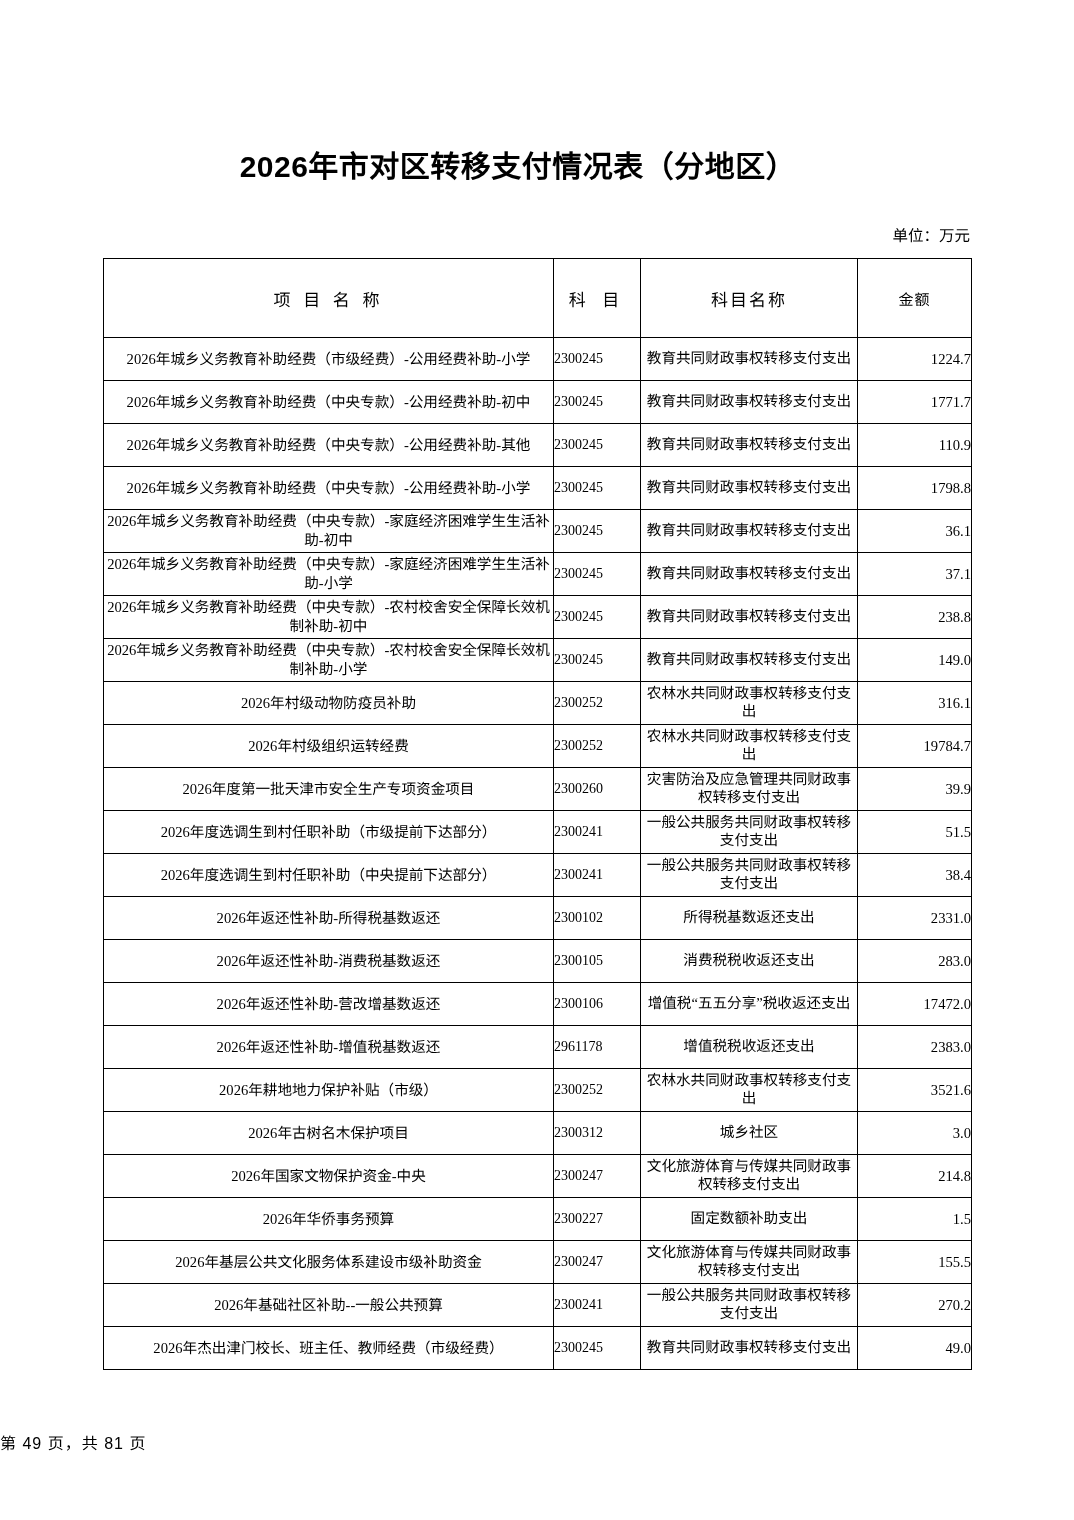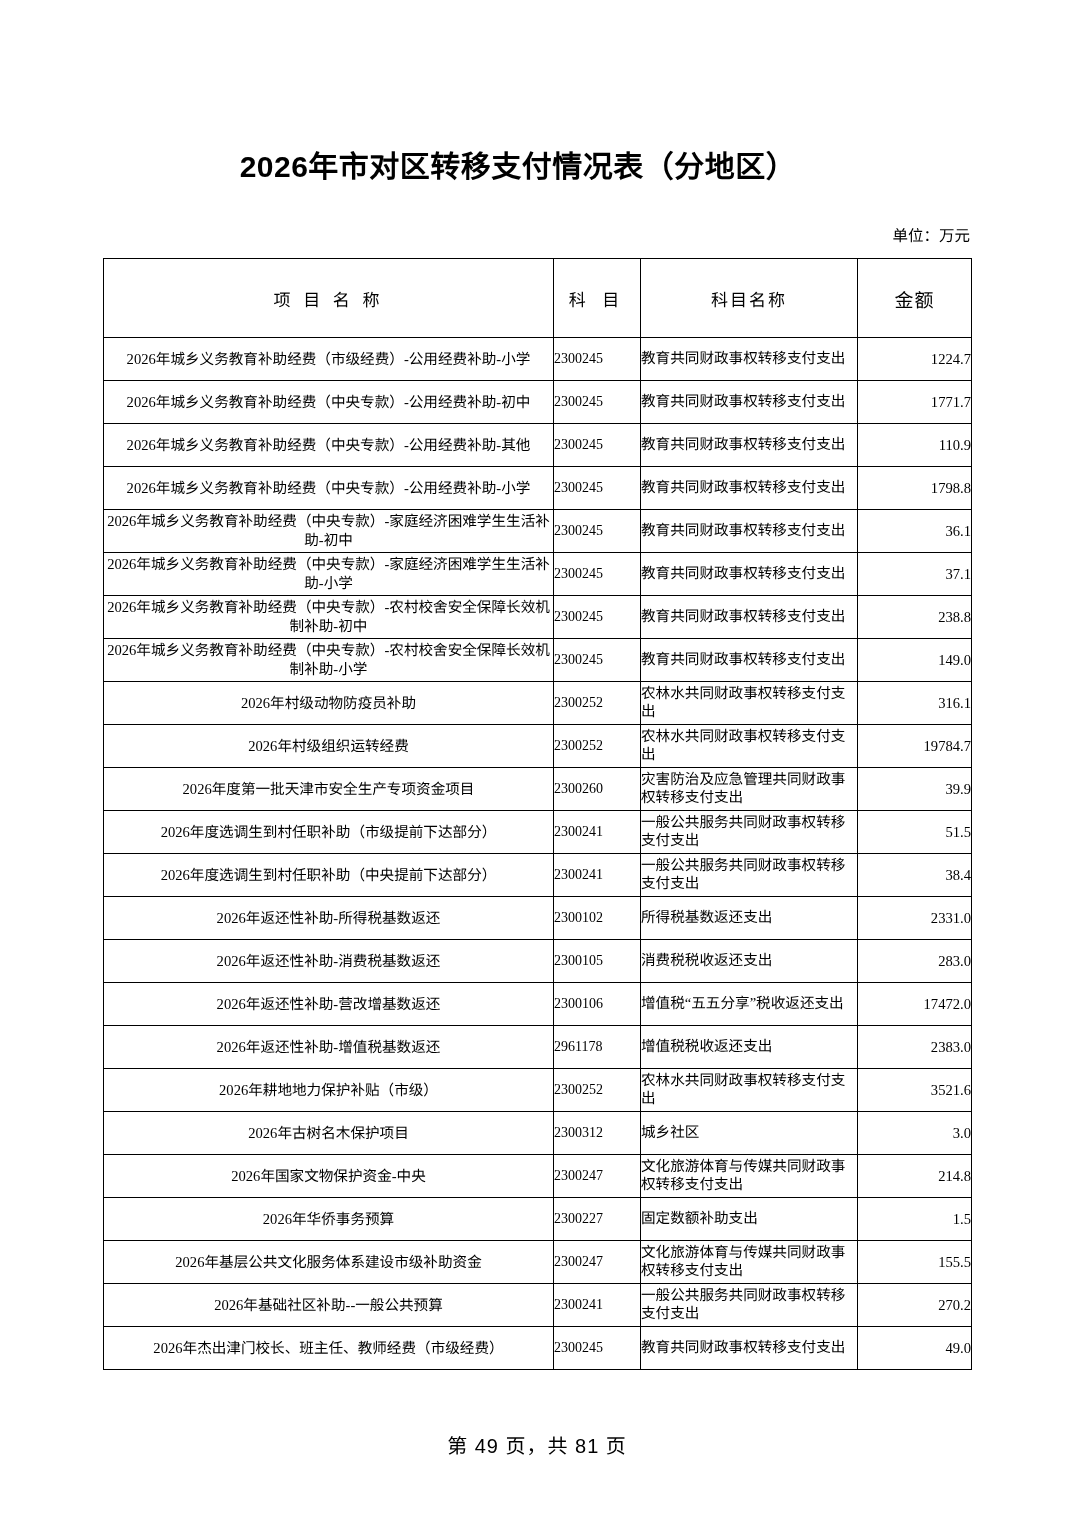--- a/index.html
+++ b/index.html
@@ -66,53 +66,53 @@
   thead th {
     height: 78px;
     text-align: center;
     font-size: 17px;
     letter-spacing: 2px;
     font-weight: 700;
     font-family: "Liberation Sans", "DejaVu Sans", sans-serif;
   }
   thead th.h-item { letter-spacing: 4px; }
   thead th.h-code { letter-spacing: 6px; }
-  thead th.h-amount { font-size: 19px; letter-spacing: 1px; }
+  thead th.h-amount { font-size: 15px; letter-spacing: 1px; }
 
   tbody td {
     font-size: 14.6px;
     line-height: 1.28;
   }
   td.c-item {
     text-align: center;
     padding: 6px 4px 6px 7px;
   }
   td.c-code {
     text-align: left;
     padding: 4px 2px;
     font-size: 14px;
   }
   td.c-subj {
-    text-align: left;
+    text-align: center;
     padding: 4px 3px;
     line-height: 1.22;
   }
   td.c-amount {
     text-align: right;
     padding: 4px 9px 4px 3px;
   }
   tbody tr { height: 43px; }
 
   .footer {
     position: absolute;
     left: 0;
     top: 1430px;
     width: 1074px;
-    text-align: center;
-    font-size: 20px;
+    text-align: left;
+    font-size: 16px;
     letter-spacing: 1px;
     font-family: "Liberation Sans", "DejaVu Sans", sans-serif;
   }
 </style>
 </head>
 <body>
 
 <div class="page">
 
   <div class="doc-title">2026年市对区转移支付情况表（分地区）</div>

